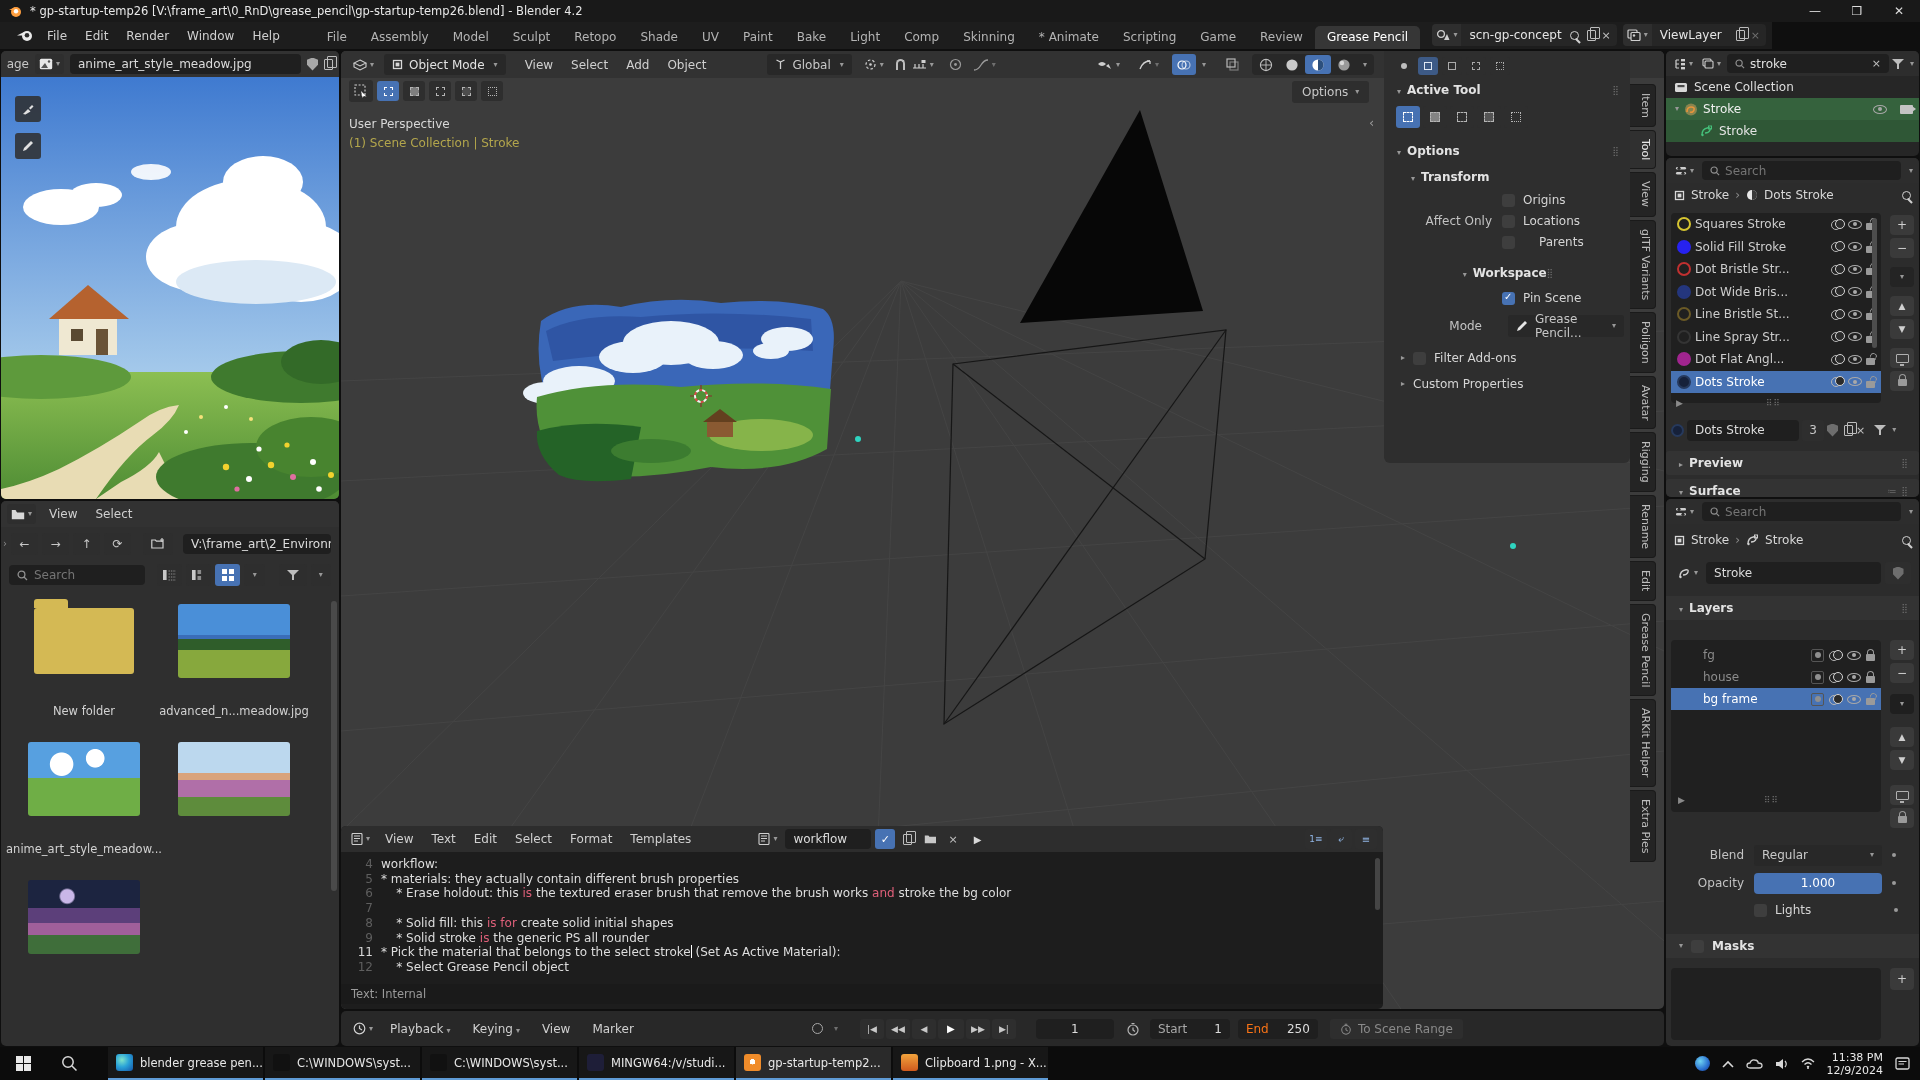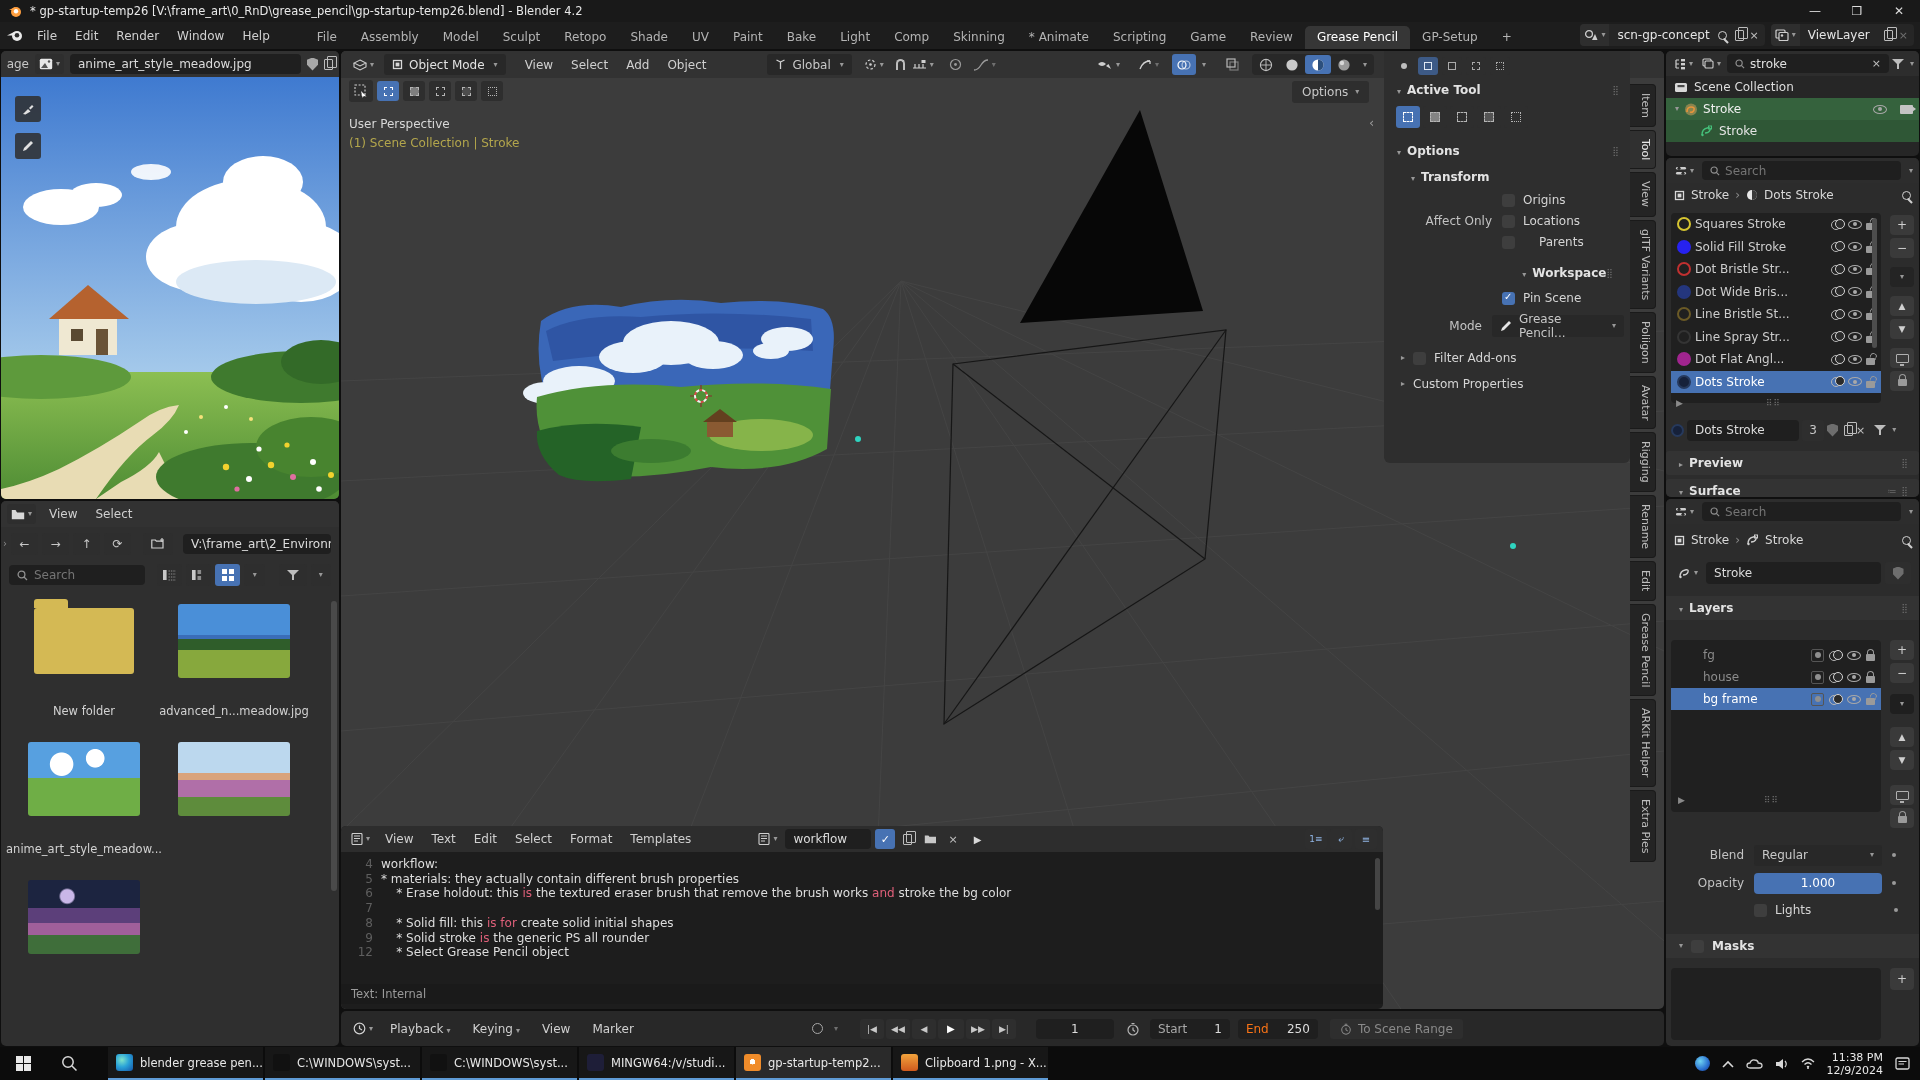--- a/index.html
+++ b/index.html
@@ -104,21 +104,21 @@
       <path d="M1 6 L7 3 L6 6 Z" fill="#ff9f3f"></path>
     </svg>
   <span style="color:#e8e8e8;font-size:11.5px">* gp-startup-temp26 [V:\frame_art\0_RnD\grease_pencil\gp-startup-temp26.blend] - Blender 4.2</span>
   <div class="row" style="position:absolute;right:0;top:0;height:22px">
     <div style="width:42px;text-align:center;color:#ddd">—</div>
     <div style="width:42px;text-align:center;color:#ddd">❒</div>
     <div style="width:42px;text-align:center;color:#ddd">✕</div>
   </div>
 </div>
 
-<div class="abs row" style="left:0;top:22px;width:1920px;height:27px;background:#1d1d1d;padding-left:6px">
+<div class="abs row" style="left:0;top:22px;width:1772px;height:27px;background:#1d1d1d;padding-left:16px">
   <svg width="18" height="14" viewBox="0 0 18 14" style="margin-right:4px">
       <circle cx="11" cy="7" r="5" fill="#eaeaea"></circle>
       <circle cx="11" cy="6.3" r="2.3" fill="#2a2a2a"></circle>
       <path d="M1 6.5 L9 2.5 L7.5 6.5 Z" fill="#eaeaea"></path>
     </svg>
   <div class="row">
 
   <span class="menu-item">File</span>
       <span class="menu-item">Edit</span>
       <span class="menu-item">Render</span>
@@ -637,29 +637,29 @@
           <div class="row" style="gap:8px">
             <span class="cb dim"></span>
             <span style="color:#d5d5d5">Locations</span>
           </div>
           <div class="row" style="gap:24px">
             <span class="cb dim"></span>
             <span style="color:#d5d5d5">Parents</span>
           </div>
         </div>
     </div>
-    <div class="row" style="height:28px;padding:0 16px;justify-content:flex-end;margin-top:10px">
+    <div class="row" style="height:28px;padding:0 10px;justify-content:center;margin-top:10px">
       <span><span class="cv" style="margin-right:6px">▾</span><span class="sect-h">Workspace</span></span>
       <span class="grip">⣿</span>
     </div>
     <div class="row" style="padding-left:118px;gap:8px;height:22px">
       <span class="cb on"></span>
       <span style="color:#d5d5d5">Pin Scene</span>
     </div>
-    <div class="row" style="padding:6px 6px 0 0;gap:10px">
+    <div class="row" style="padding:6px 6px 0 0;gap:26px">
       <span style="width:98px;text-align:right;color:#c3c3c3">Mode</span>
       <div class="ibtn" style="flex:1;height:22px;background:#282828;justify-content:flex-start;padding:0 8px;gap:7px">
         <svg width="12" height="12" viewBox="0 0 12 12">
             <path d="M1 11 L2 8 L9 1 L11 3 L4 10 Z" fill="#e5e5e5"></path>
           </svg>
         <span style="flex:1">Grease Pencil...</span>
           <span class="cv">▾</span>
       </div>
     </div>
     <div class="row" style="height:26px;padding:0 14px;gap:8px;margin-top:8px">
@@ -737,20 +737,21 @@
       <div class="ibtn" style="width:22px;height:20px;color:#8fb4e3;font-size:10px">≡</div>
     </div>
   </div>
   <div style="padding:5px 0 0 6px;height:132px;overflow:hidden">
       <div class="code-line"><span class="lnum">4</span><span class="ltxt"><span>workflow:</span></span></div>
       <div class="code-line"><span class="lnum">5</span><span class="ltxt"><span>* materials: they actually contain different brush properties</span></span></div>
       <div class="code-line"><span class="lnum">6</span><span class="ltxt"><span>    * Erase holdout: this </span><span class="k">is</span><span> the textured eraser brush that remove the brush works </span><span class="k">and</span><span> stroke the bg color</span></span></div>
       <div class="code-line"><span class="lnum">7</span></div>
       <div class="code-line"><span class="lnum">8</span><span class="ltxt"><span>    * Solid fill: this </span><span class="k">is</span><span> </span><span class="k">for</span><span> create solid initial shapes</span></span></div>
       <div class="code-line"><span class="lnum">9</span><span class="ltxt"><span>    * Solid stroke </span><span class="k">is</span><span> the generic PS all rounder</span></span></div>
+      <div class="code-line"><span class="lnum cur">11</span><span class="ltxt"><span>* Pick the material that belongs to the select stroke</span><span class="caretbox"></span><span> (Set As Active Material):</span></span></div>
       <div class="code-line"><span class="lnum">12</span><span class="ltxt"><span>    * Select Grease Pencil object</span></span></div>
     </div>
   <div style="height:20px;background:#1a1a1a;display:flex;align-items:center;padding:0 10px">
     <span style="color:#9a9a9a;font-size:11.5px">Text: Internal</span>
   </div>
   <div style="position:absolute;right:3px;top:32px;width:5px;height:52px;background:#454545;border-radius:3px"></div>
 </div>
 
 <div class="area" style="left:341px;top:1011px;width:1323px;height:35px;background:#282828">
   <div class="row" style="height:35px;padding:0 8px;gap:4px">

